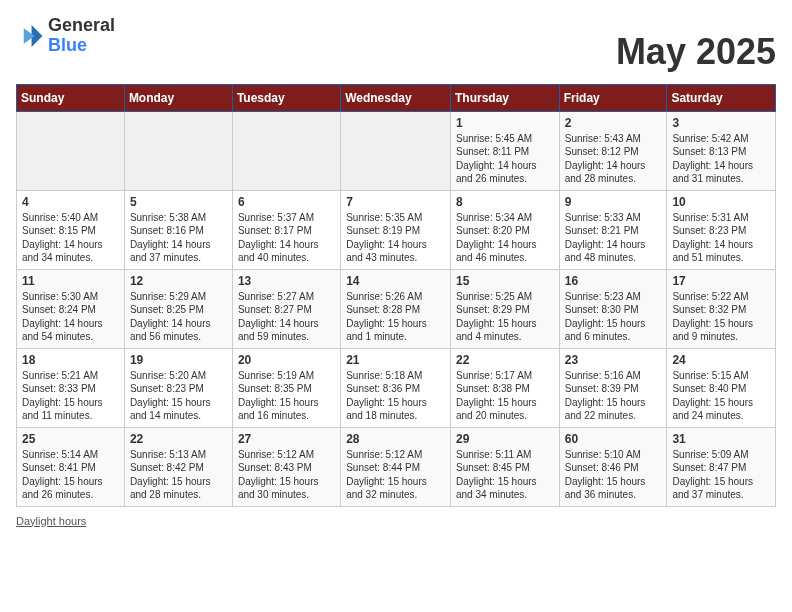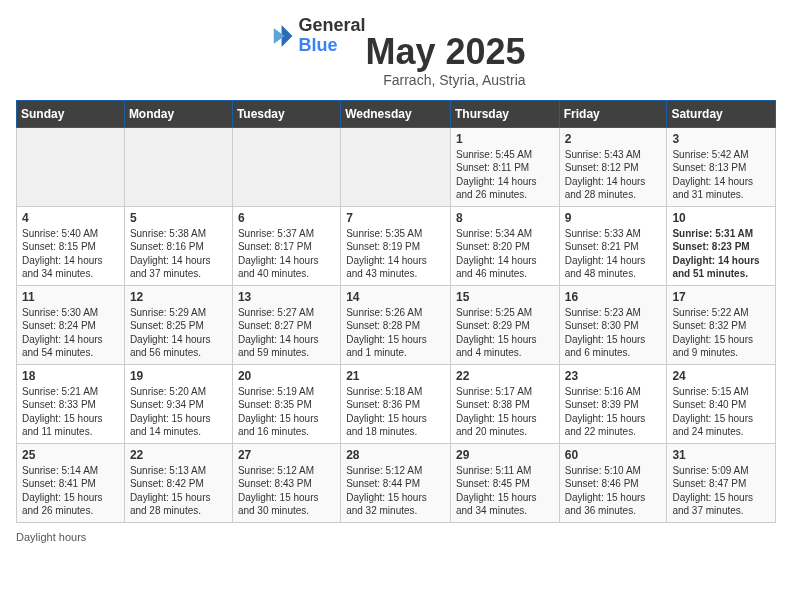--- a/index.html
+++ b/index.html
@@ -5,21 +5,21 @@
     * { box-sizing: border-box; margin: 0; padding: 0; }
     body {
       font-family: Arial, sans-serif;
       background: #fff;
       width: 792px;
       min-height: 612px;
       padding: 16px;
     }
     .header {
       display: flex;
-      justify-content: center;
+      justify-content: space-between;
       align-items: flex-start;
       margin-bottom: 12px;
     }
     .logo {
       display: flex;
       align-items: center;
       gap: 4px;
     }
     .logo-text {
       display: flex;
@@ -43,21 +43,21 @@
     .location-title {
       font-size: 14px;
       color: #555;
     }
     .calendar {
       width: 100%;
       border-collapse: collapse;
       font-size: 10.5px;
     }
     .calendar th {
-      background: #404040;
+      background: #7f1d1d;
       color: #fff;
       padding: 6px 4px;
       text-align: left;
       font-size: 12px;
       font-weight: bold;
       border: 1px solid #1a5da0;
     }
     .calendar td {
       border: 1px solid #ccc;
       vertical-align: top;
@@ -85,39 +85,39 @@
       line-height: 1.35;
     }
     .empty-cell {
       background: #f0f0f0 !important;
     }
     .footer-note {
       margin-top: 8px;
       font-size: 11px;
       color: #555;
       text-align: left;
+      text-decoration: underline;
     }
   </style>
 </head>
 <body>
 
 <div class="header">
   <div class="logo">
     <svg class="logo-icon" viewBox="0 0 36 36">
       <polygon points="20,4 34,18 20,32" fill="#2a6db5"></polygon>
       <polygon points="10,8 24,18 10,28" fill="#5ba3d9"></polygon>
     </svg>
     <div class="logo-text">
       <span style="font-size:18px;font-weight:bold;color:#333;">General</span>
       <span style="font-size:18px;font-weight:bold;color:#3b82f6;">Blue</span>
     </div>
   </div>
   <div class="title-block">
     <div class="month-title">May 2025</div>
-    <div class="location-title">Farrach, Styria, Austria</div>
   </div>
 </div>
 
 <table class="calendar">
   <thead>
     <tr>
     <th>Sunday</th>
         <th>Monday</th>
         <th>Tuesday</th>
         <th>Wednesday</th>
@@ -183,21 +183,21 @@
 Daylight: 14 hours and 46 minutes.</div>
         </td>
         <td>
           <span class="day-number">9</span>
           <div class="day-info" style="white-space: pre-line;">Sunrise: 5:33 AM
 Sunset: 8:21 PM
 Daylight: 14 hours and 48 minutes.</div>
         </td>
         <td>
           <span class="day-number">10</span>
-          <div class="day-info" style="white-space: pre-line; font-weight: bold;">Sunrise: 5:31 AM
+          <div class="day-info" style="white-space: pre-line;">Sunrise: 5:31 AM
 Sunset: 8:23 PM
 Daylight: 14 hours and 51 minutes.</div>
         </td>
       </tr>
       <tr>
         <td>
           <span class="day-number">11</span>
           <div class="day-info" style="white-space: pre-line;">Sunrise: 5:30 AM
 Sunset: 8:24 PM
 Daylight: 14 hours and 54 minutes.</div>
@@ -242,21 +242,21 @@
       <tr>
         <td>
           <span class="day-number">18</span>
           <div class="day-info" style="white-space: pre-line;">Sunrise: 5:21 AM
 Sunset: 8:33 PM
 Daylight: 15 hours and 11 minutes.</div>
         </td>
         <td>
           <span class="day-number">19</span>
           <div class="day-info" style="white-space: pre-line;">Sunrise: 5:20 AM
-Sunset: 9:34 PM
+Sunset: 8:23 PM
 Daylight: 15 hours and 14 minutes.</div>
         </td>
         <td>
           <span class="day-number">20</span>
           <div class="day-info" style="white-space: pre-line;">Sunrise: 5:19 AM
 Sunset: 8:35 PM
 Daylight: 15 hours and 16 minutes.</div>
         </td>
         <td>
           <span class="day-number">21</span>

